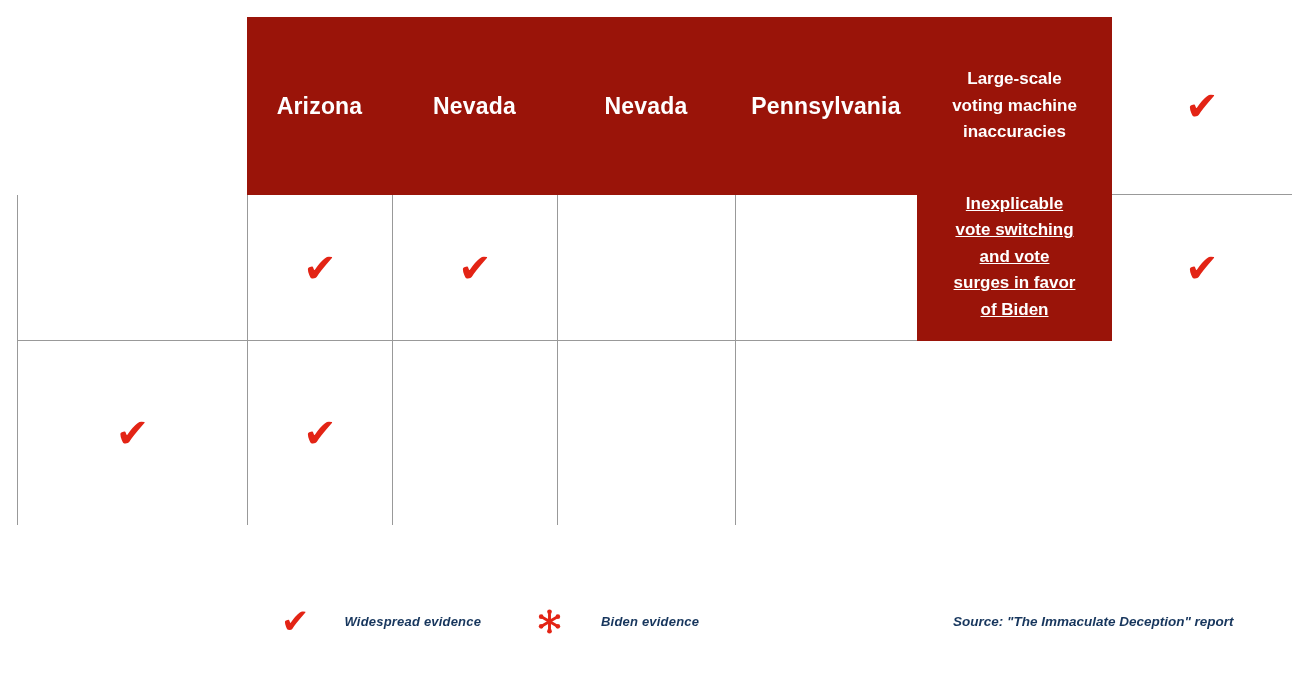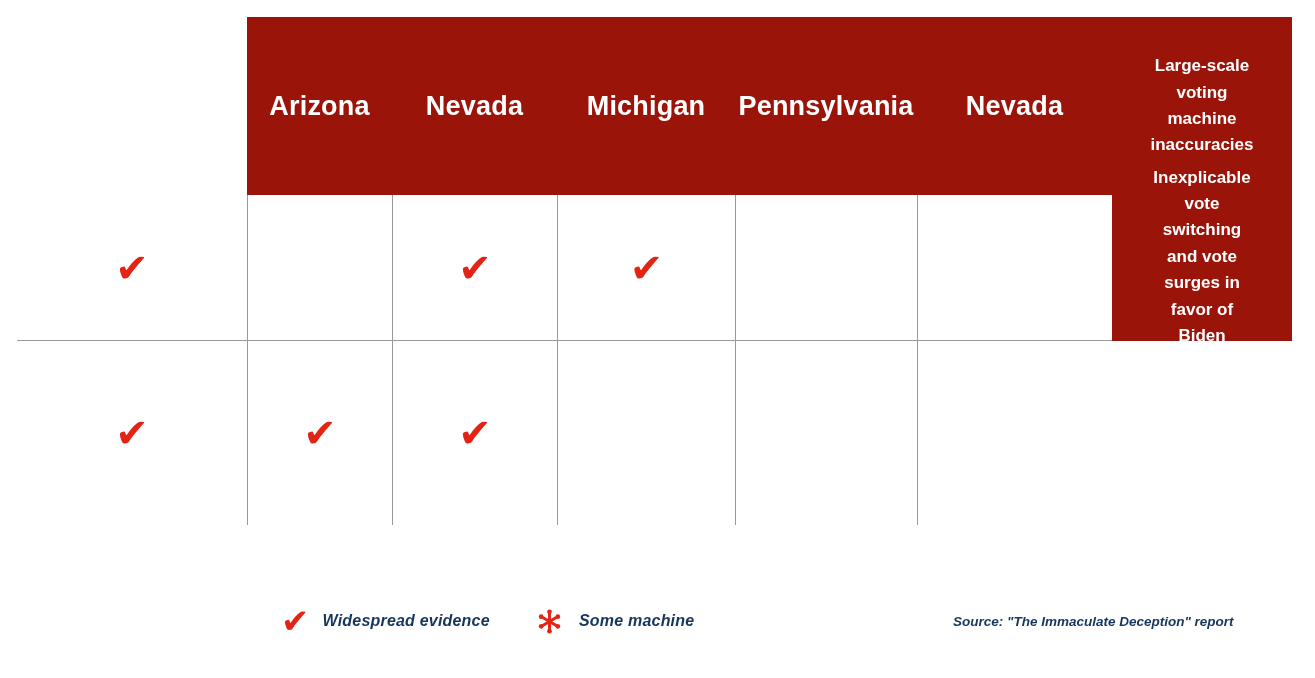--- a/index.html
+++ b/index.html
@@ -21,41 +21,41 @@
     display: grid;
     grid-template-columns: 230px 145px 165px 178px 182px 195px 180px;
     grid-template-rows: 178px 146px 184px;
   }
   .corner { background: #ffffff; }
 
   .hcell {
     background: #9a1409;
     color: #ffffff;
     font-weight: bold;
-    font-size: 27px;
+    font-size: 23px;
     display: flex;
     align-items: center;
     justify-content: center;
     letter-spacing: 0.2px;
   }
 
   .lcell {
     background: #9a1409;
     color: #ffffff;
     font-weight: bold;
     font-size: 17px;
     line-height: 1.55;
     text-align: center;
     display: flex;
     align-items: center;
     justify-content: center;
     padding: 0 34px;
     box-sizing: border-box;
   }
-  .lcell.row2 { padding-bottom: 22px; }
+  .lcell.row2 { padding-bottom: 22px; text-decoration: underline; }
 
   .dcell {
     background: #ffffff;
     display: flex;
     align-items: center;
     justify-content: center;
     box-sizing: border-box;
   }
   .dcell.vline { border-left: 1px solid #999999; }
   .dcell.bline { border-bottom: 1px solid #999999; }
@@ -81,25 +81,26 @@
   .legend-check {
     font-family: "DejaVu Sans", sans-serif;
     font-size: 34px;
     color: #e32415;
     line-height: 1;
     margin-right: 13px;
   }
   .legend-asterisk { margin-right: 16px; display: block; }
 
   .legend-label {
-    font-size: 16px;
+    font-size: 13px;
     font-weight: bold;
     font-style: italic;
     color: #17365d;
     letter-spacing: 0.2px;
+    margin-left: 22px;
   }
 
   
   .source-note {
     position: absolute;
     left: 953px;
     top: 614px;
     width: 290px;
     font-size: 13.5px;
     font-weight: bold;
@@ -109,23 +110,22 @@
   }
 </style>
 </head>
 <body>
 
 <div class="matrix">
 
   <div class="corner"></div>
   <div class="hcell">Arizona</div>
   <div class="hcell">Nevada</div>
-  <div class="hcell">Michigan</div>
+  <div class="hcell">Nevada</div>
   <div class="hcell">Pennsylvania</div>
-  <div class="hcell">Nevada</div>
 
   <div class="lcell">Large-scale voting machine inaccuracies</div>
   <div class="dcell bline">
       <span class="cell-mark">✔</span>
     </div>
   <div class="dcell bline vline">
       <span class="cell-mark"></span>
     </div>
   <div class="dcell bline vline">
       <span class="cell-mark">✔</span>
@@ -177,16 +177,16 @@
       <line x1="12" y1="12" x2="17.6" y2="15.25"></line>
       <line x1="12" y1="12" x2="6.4" y2="15.25"></line>
       <circle cx="12" cy="3.4" r="2.1" stroke="none"></circle>
       <circle cx="12" cy="20.6" r="2.1" stroke="none"></circle>
       <circle cx="19.4" cy="7.7" r="2.1" stroke="none"></circle>
       <circle cx="4.6" cy="7.7" r="2.1" stroke="none"></circle>
       <circle cx="19.4" cy="16.3" r="2.1" stroke="none"></circle>
       <circle cx="4.6" cy="16.3" r="2.1" stroke="none"></circle>
     </g>
   </svg>
-  <span class="legend-label">Some machine</span>
+  <span class="legend-label">Biden evidence</span>
 </div>
 
 <div class="source-note">Source: "The Immaculate Deception" report</div>
 
 </body></html>

